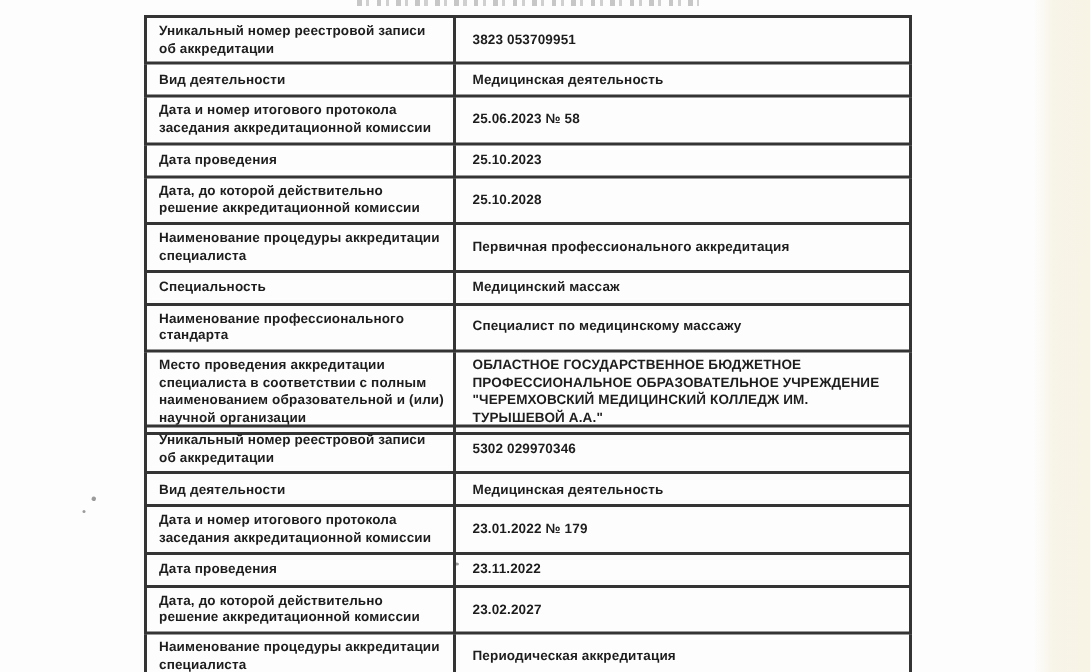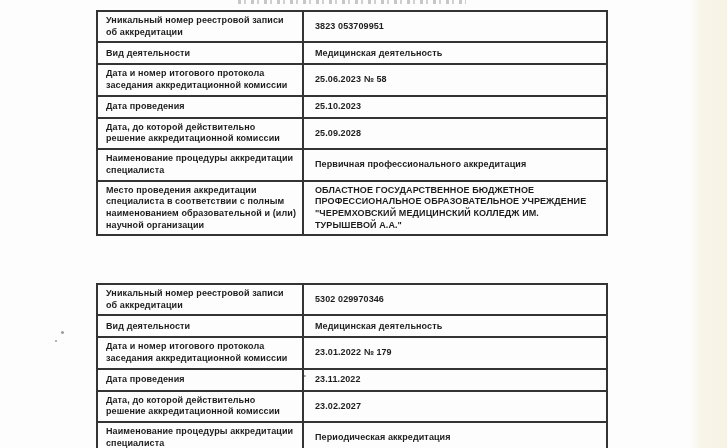--- a/index.html
+++ b/index.html
@@ -74,30 +74,38 @@
       <td class="value">25.06.2023 № 58</td>
     </tr>
 
     <tr>
       <td class="label">Дата проведения</td>
       <td class="value">25.10.2023</td>
     </tr>
 
     <tr>
       <td class="label">Дата, до которой действительно решение аккредитационной комиссии</td>
-      <td class="value">25.09.2028</td>
+      <td class="value">25.10.2028</td>
     </tr>
 
     <tr>
       <td class="label">Наименование процедуры аккредитации специалиста</td>
       <td class="value">Первичная профессионального аккредитация</td>
     </tr>
 
 
+    <tr>
+      <td class="label">Специальность</td>
+      <td class="value">Медицинский массаж</td>
+    </tr>
 
+    <tr>
+      <td class="label">Наименование профессионального стандарта</td>
+      <td class="value">Специалист по медицинскому массажу</td>
+    </tr>
 
     <tr>
       <td class="label">Место проведения аккредитации специалиста в соответствии с полным наименованием образовательной и (или) научной организации</td>
       <td class="value">ОБЛАСТНОЕ ГОСУДАРСТВЕННОЕ БЮДЖЕТНОЕ ПРОФЕССИОНАЛЬНОЕ ОБРАЗОВАТЕЛЬНОЕ УЧРЕЖДЕНИЕ "ЧЕРЕМХОВСКИЙ МЕДИЦИНСКИЙ КОЛЛЕДЖ ИМ. ТУРЫШЕВОЙ А.А."</td>
     </tr>
   </tbody>
     </table>
   <table class="acc-table t2">
       <tbody>
     <tr>

